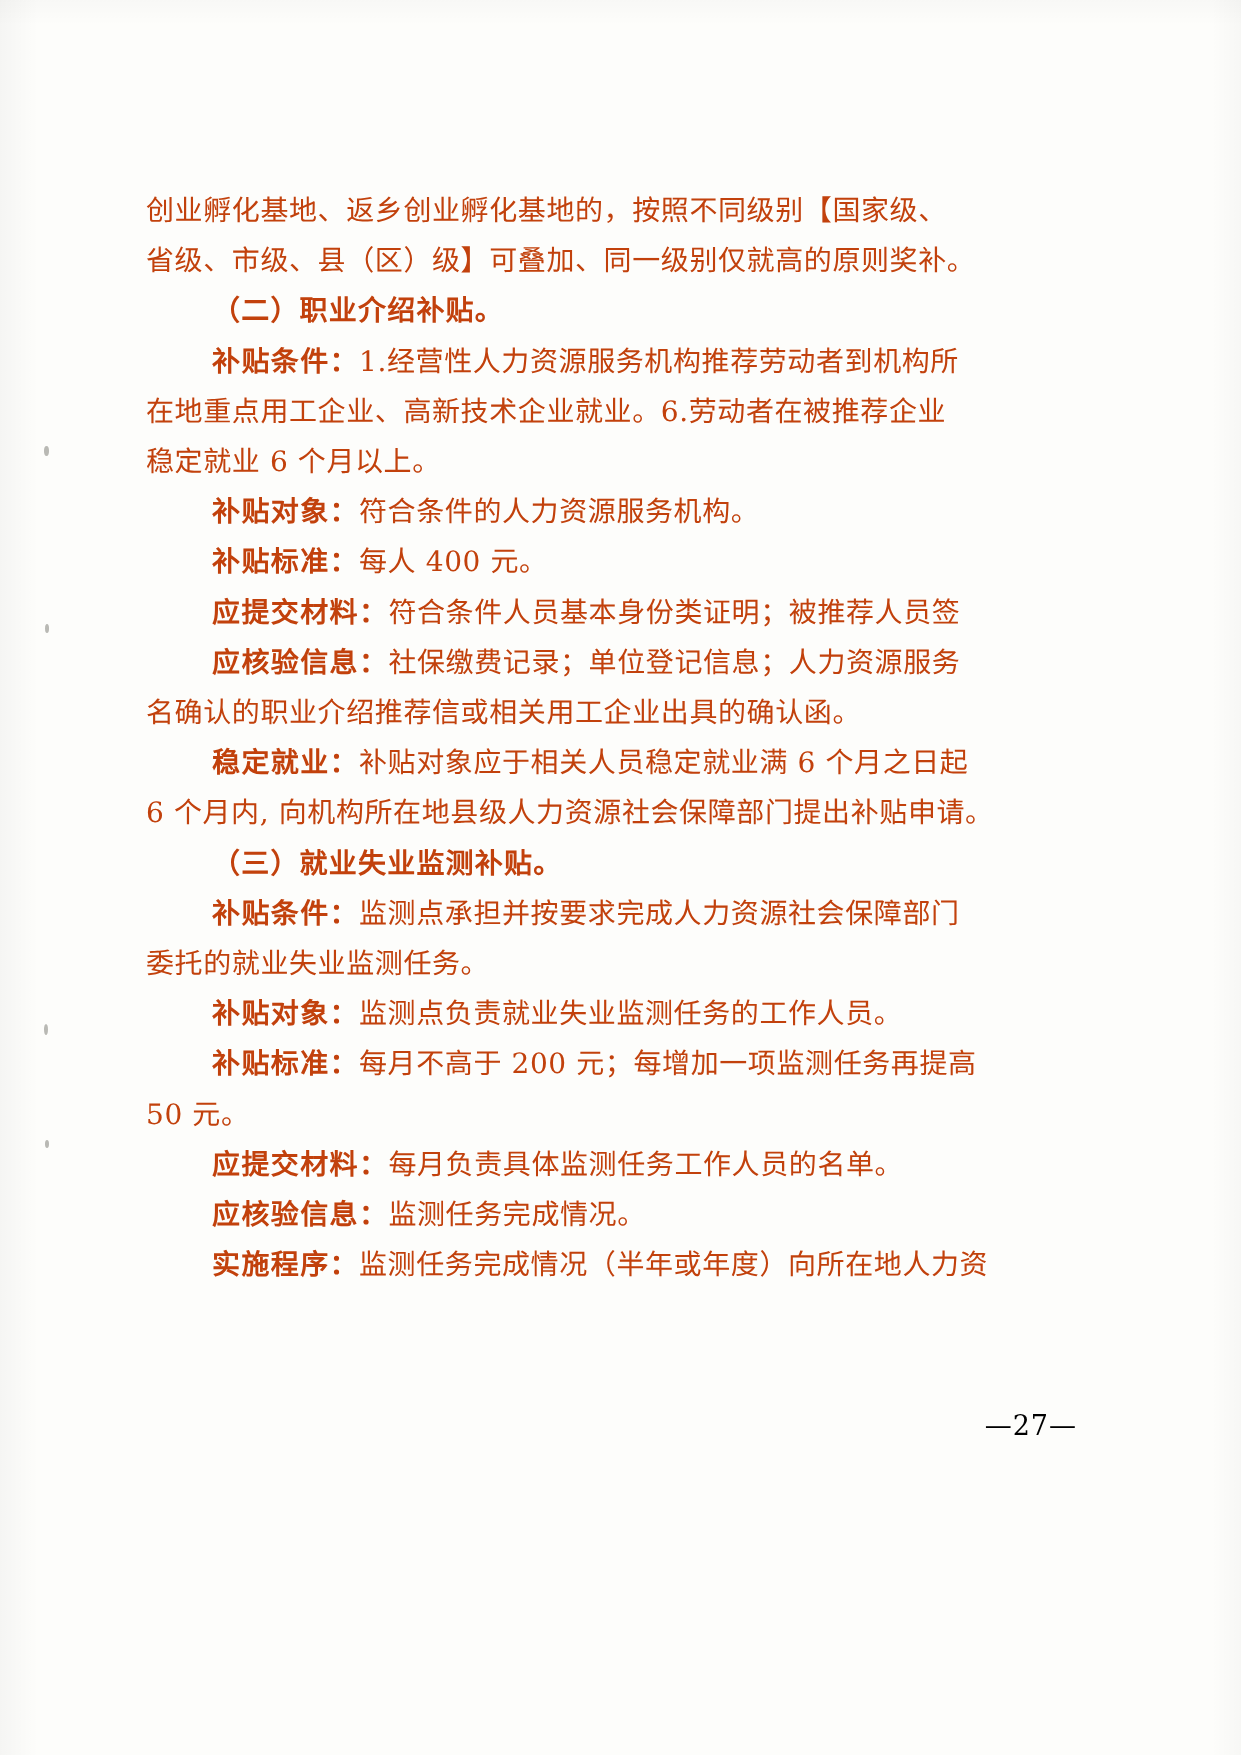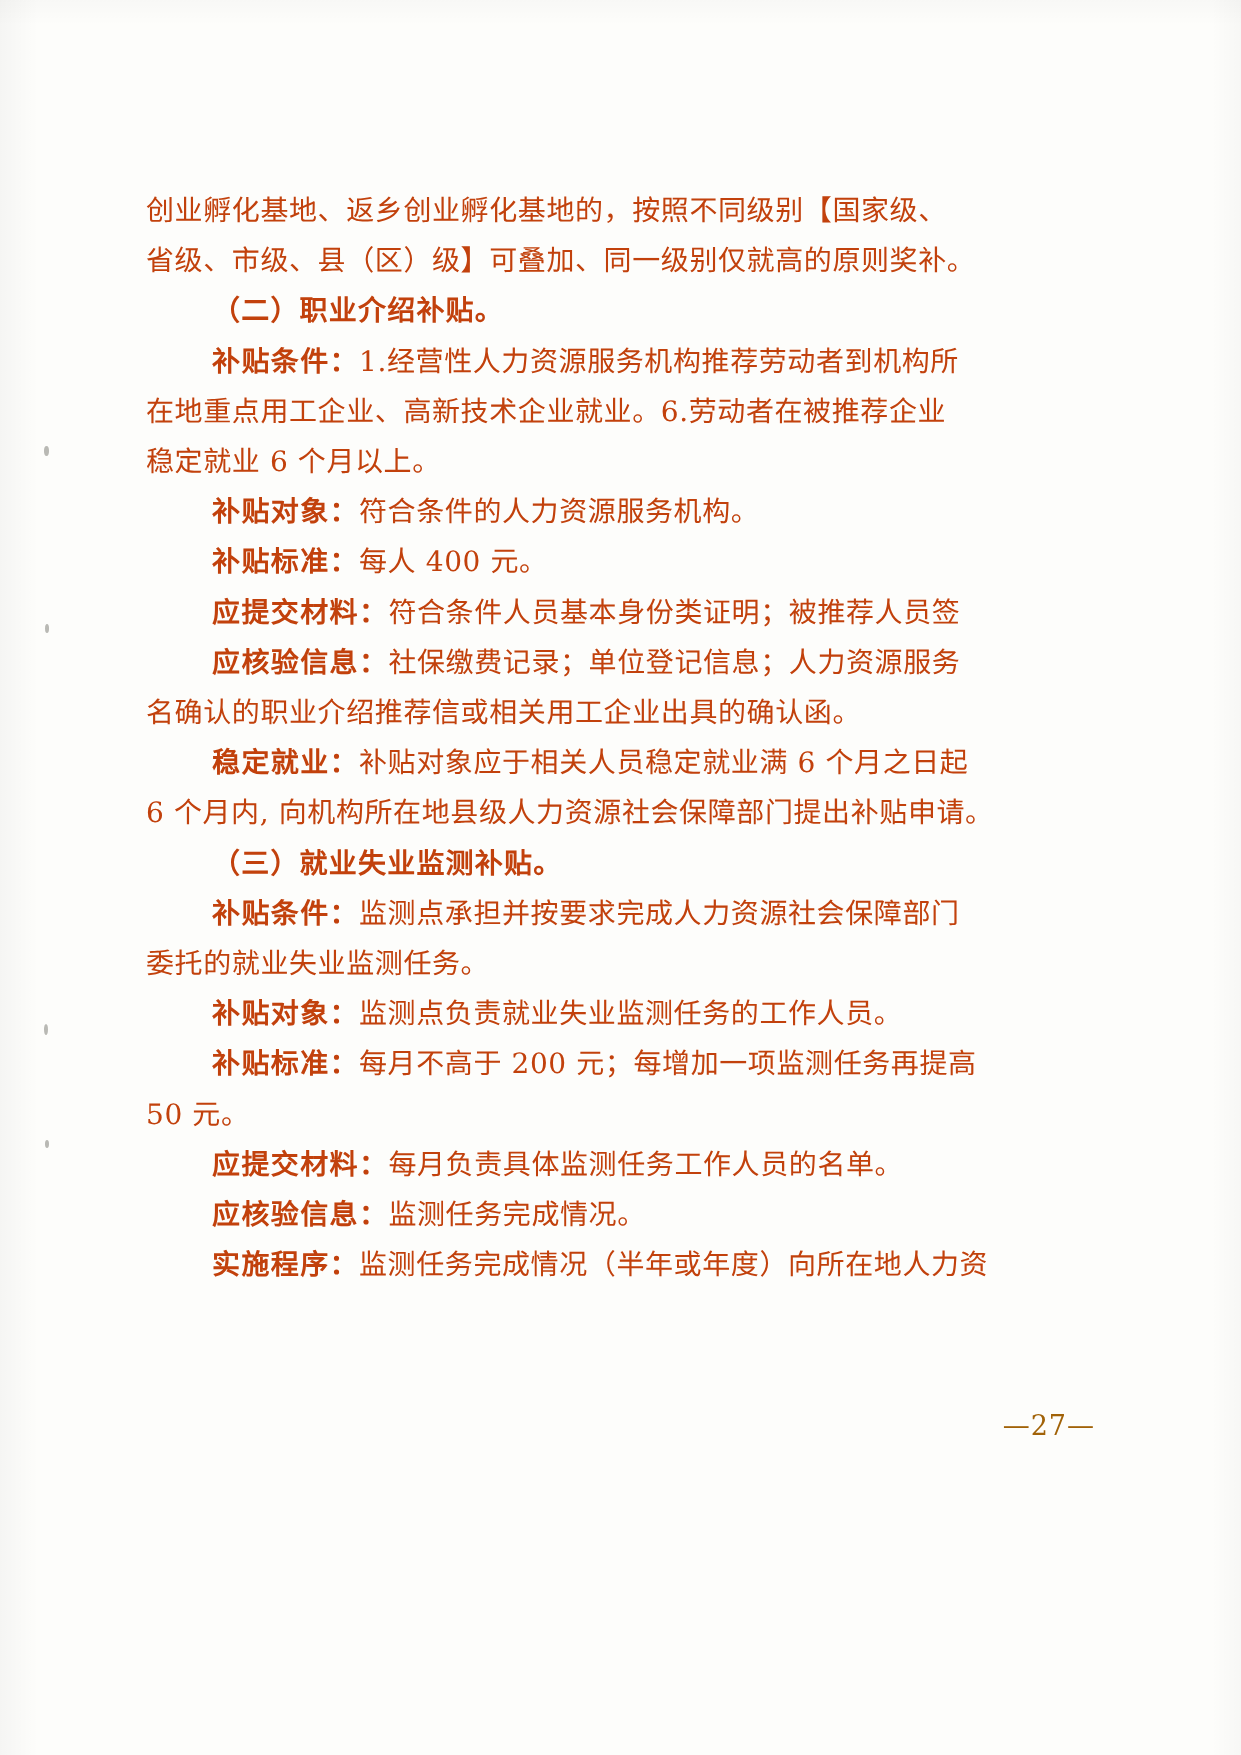--- a/index.html
+++ b/index.html
@@ -72,26 +72,26 @@
 
   
   .label {
     font-weight: bold;
     letter-spacing: 1.4px;
   }
 
   .page-number {
     position: absolute;
     left: 0;
-    right: 146px;
+    right: 164px;
     top: 1410px;
     text-align: right;
     font-family: "DejaVu Serif", "Liberation Serif", serif;
     font-size: 27px;
-    color: #a16207;
+    color: #000000;
     letter-spacing: 1px;
   }
 </style>
 </head>
 <body>
 
 <div class="page">
 
   <div class="scan-tint"></div>
 

